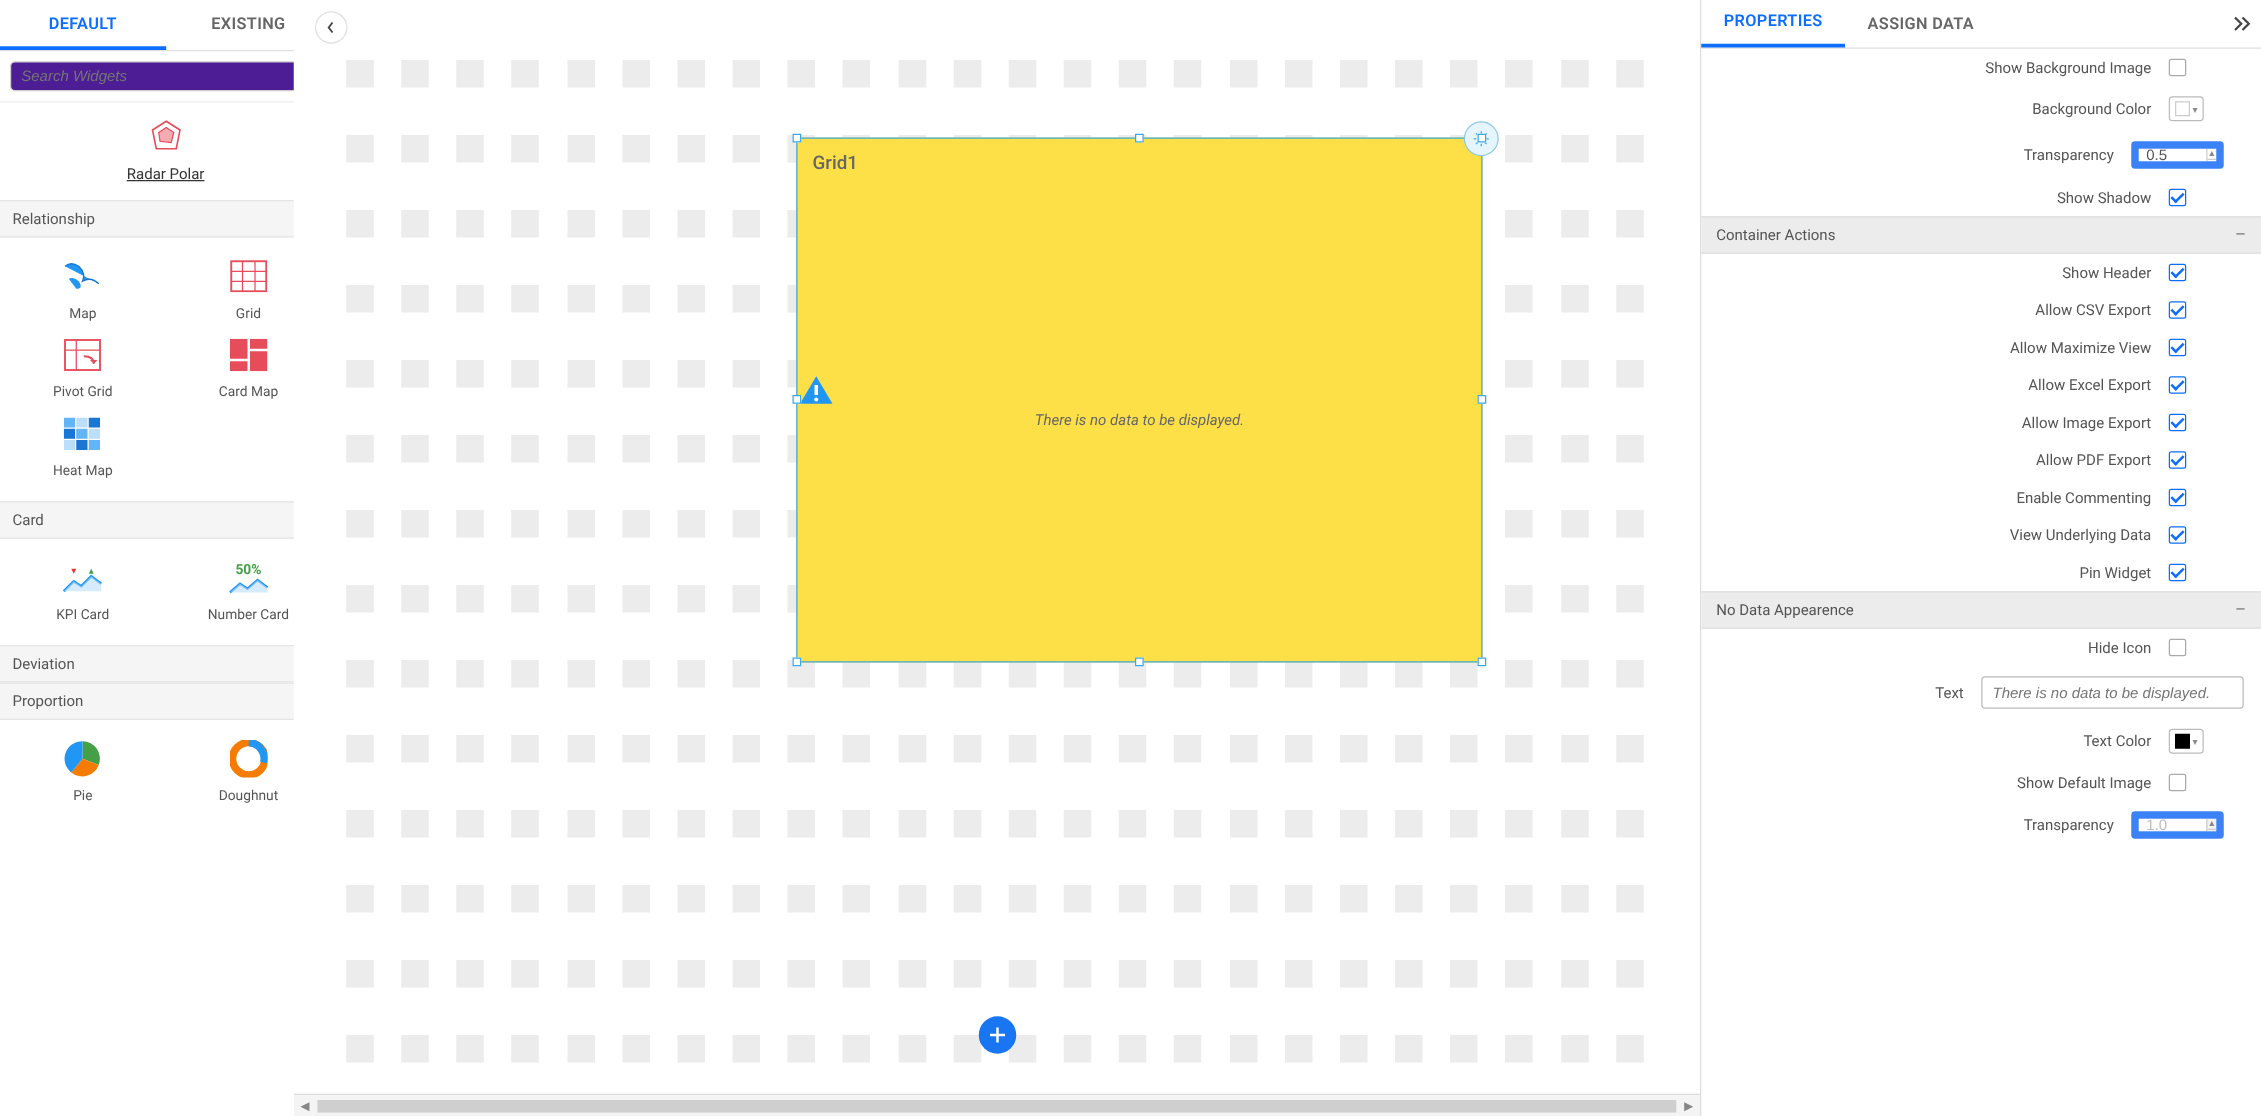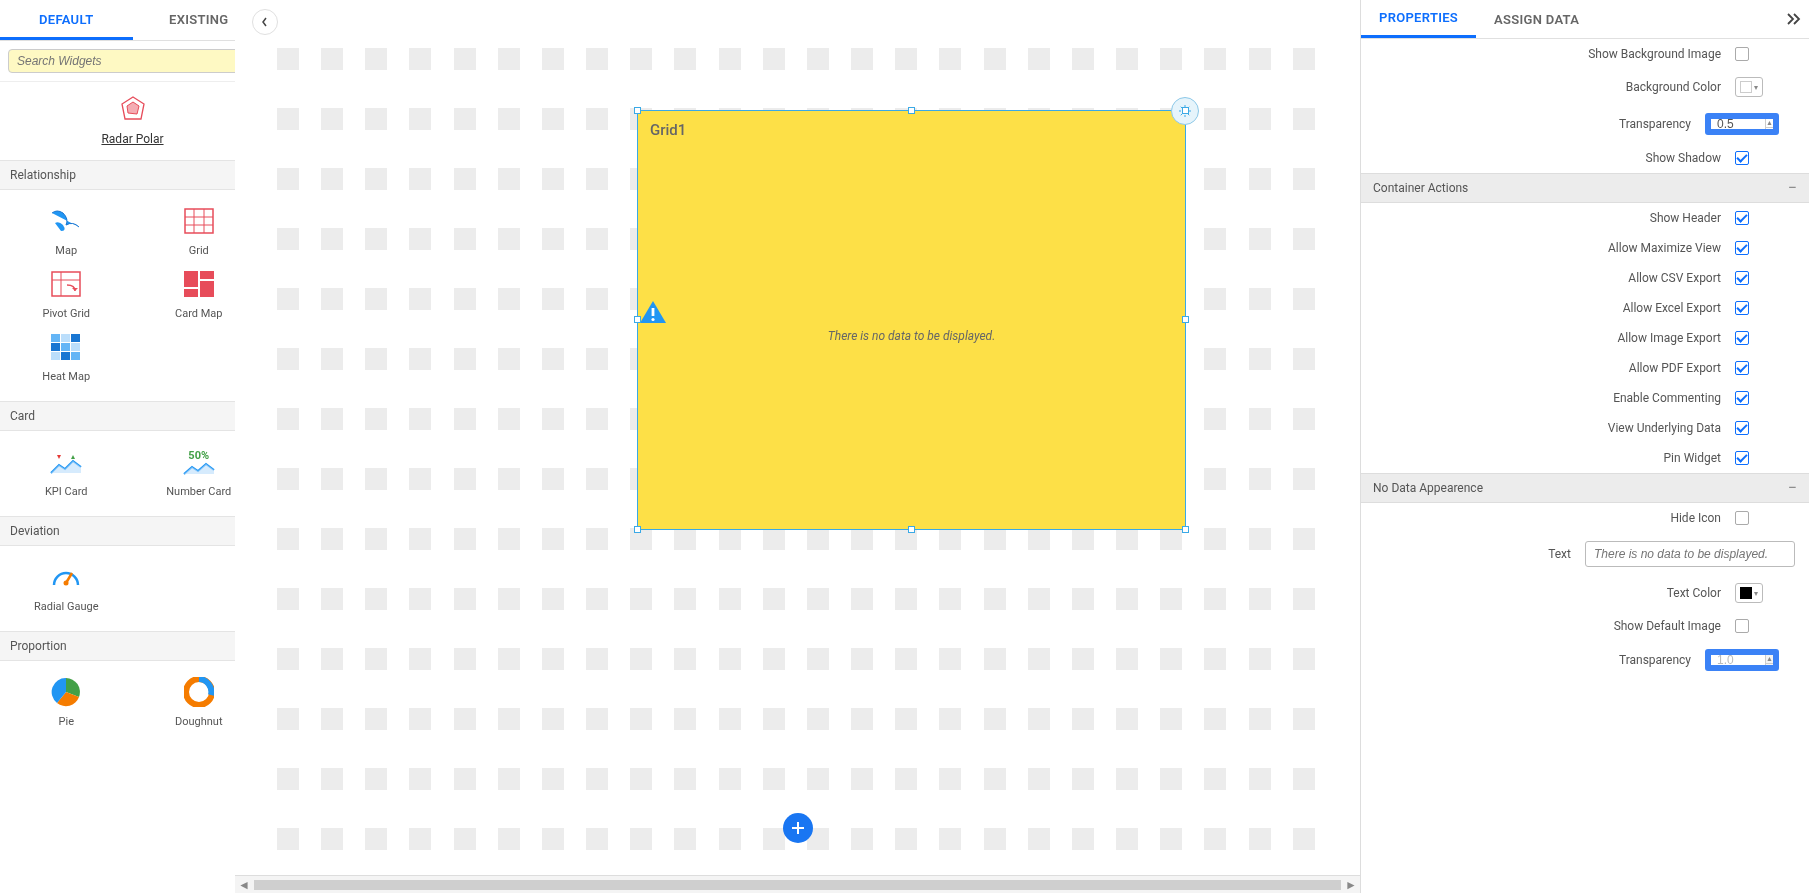--- a/index.html
+++ b/index.html
@@ -59,21 +59,21 @@
   .search-wrap {
     padding: 8px;
     border-bottom: 1px solid #eee;
   }
   .search-box {
     display: flex;
     align-items: center;
     border: 1px solid #ccc;
     border-radius: 4px;
     padding: 4px 8px;
-    background: #fef9c3;
+    background: #4c1d95;
   }
   .search-box input {
     border: none;
     outline: none;
     flex: 1;
     font-size: 12px;
     font-style: italic;
     color: #888;
     background: transparent;
   }
@@ -497,32 +497,20 @@
             </svg>
         </div>
         <div class="label">Number Card</div>
       </div>
     </div>
 
     <div class="group-header">
       <span>Deviation</span>
       <span class="minus">−</span>
     </div>
-    <div class="widget-grid">
-      <div class="widget-item">
-        <div class="w-icon">
-            <svg width="32" height="28" viewBox="0 0 32 28">
-              <path d="M4 22 A12 12 0 1 1 28 22" fill="none" stroke="#2196f3" stroke-width="2.5"></path>
-              <circle cx="16" cy="20" r="2.5" fill="#f57c00"></circle>
-              <line x1="16" y1="20" x2="22" y2="10" stroke="#f57c00" stroke-width="2.5"></line>
-            </svg>
-          </div>
-        <div class="label">Radial Gauge</div>
-      </div>
-    </div>
 
     <div class="group-header">
       <span>Proportion</span>
       <span class="minus">−</span>
     </div>
     <div class="widget-grid">
       <div class="widget-item">
         <div class="w-icon">
             <svg width="30" height="30" viewBox="0 0 30 30">
               <path d="M15 15 L15 1 A14 14 0 0 1 28 20 Z" fill="#43a047"></path>
@@ -981,27 +969,27 @@
       <span>Container Actions</span>
       <span class="minus">−</span>
     </div>
     <div class="prop-row">
       <div class="lbl">Show Header</div>
       <div class="ctrl">
           <div class="checkbox checked"></div>
         </div>
     </div>
     <div class="prop-row">
+      <div class="lbl">Allow CSV Export</div>
+      <div class="ctrl">
+          <div class="checkbox checked"></div>
+        </div>
+    </div>
+    <div class="prop-row">
       <div class="lbl">Allow Maximize View</div>
-      <div class="ctrl">
-          <div class="checkbox checked"></div>
-        </div>
-    </div>
-    <div class="prop-row">
-      <div class="lbl">Allow CSV Export</div>
       <div class="ctrl">
           <div class="checkbox checked"></div>
         </div>
     </div>
     <div class="prop-row">
       <div class="lbl">Allow Excel Export</div>
       <div class="ctrl">
           <div class="checkbox checked"></div>
         </div>
     </div>

